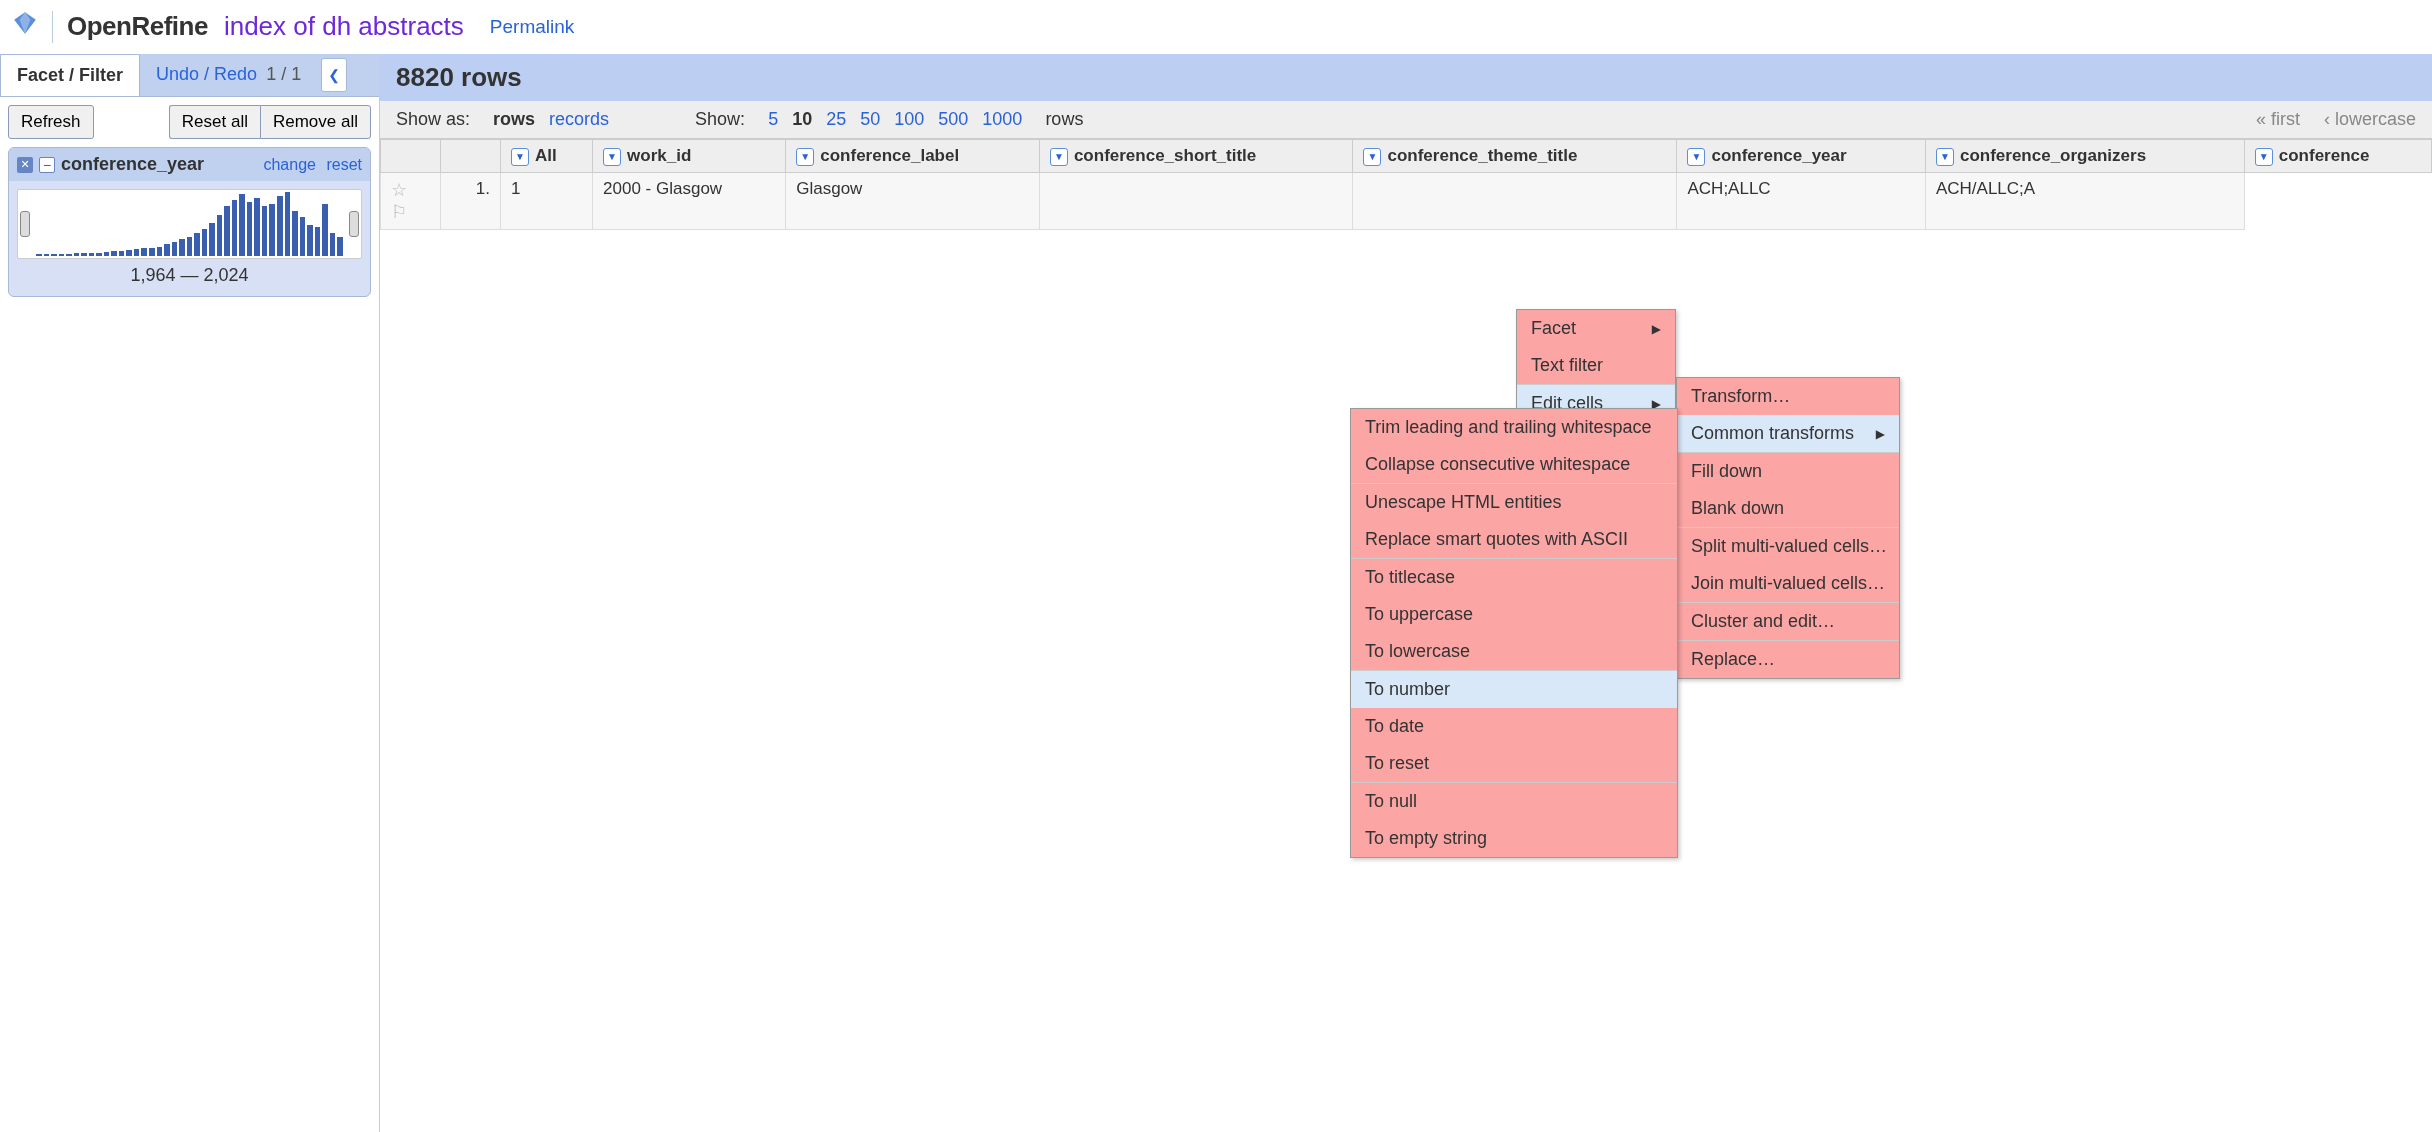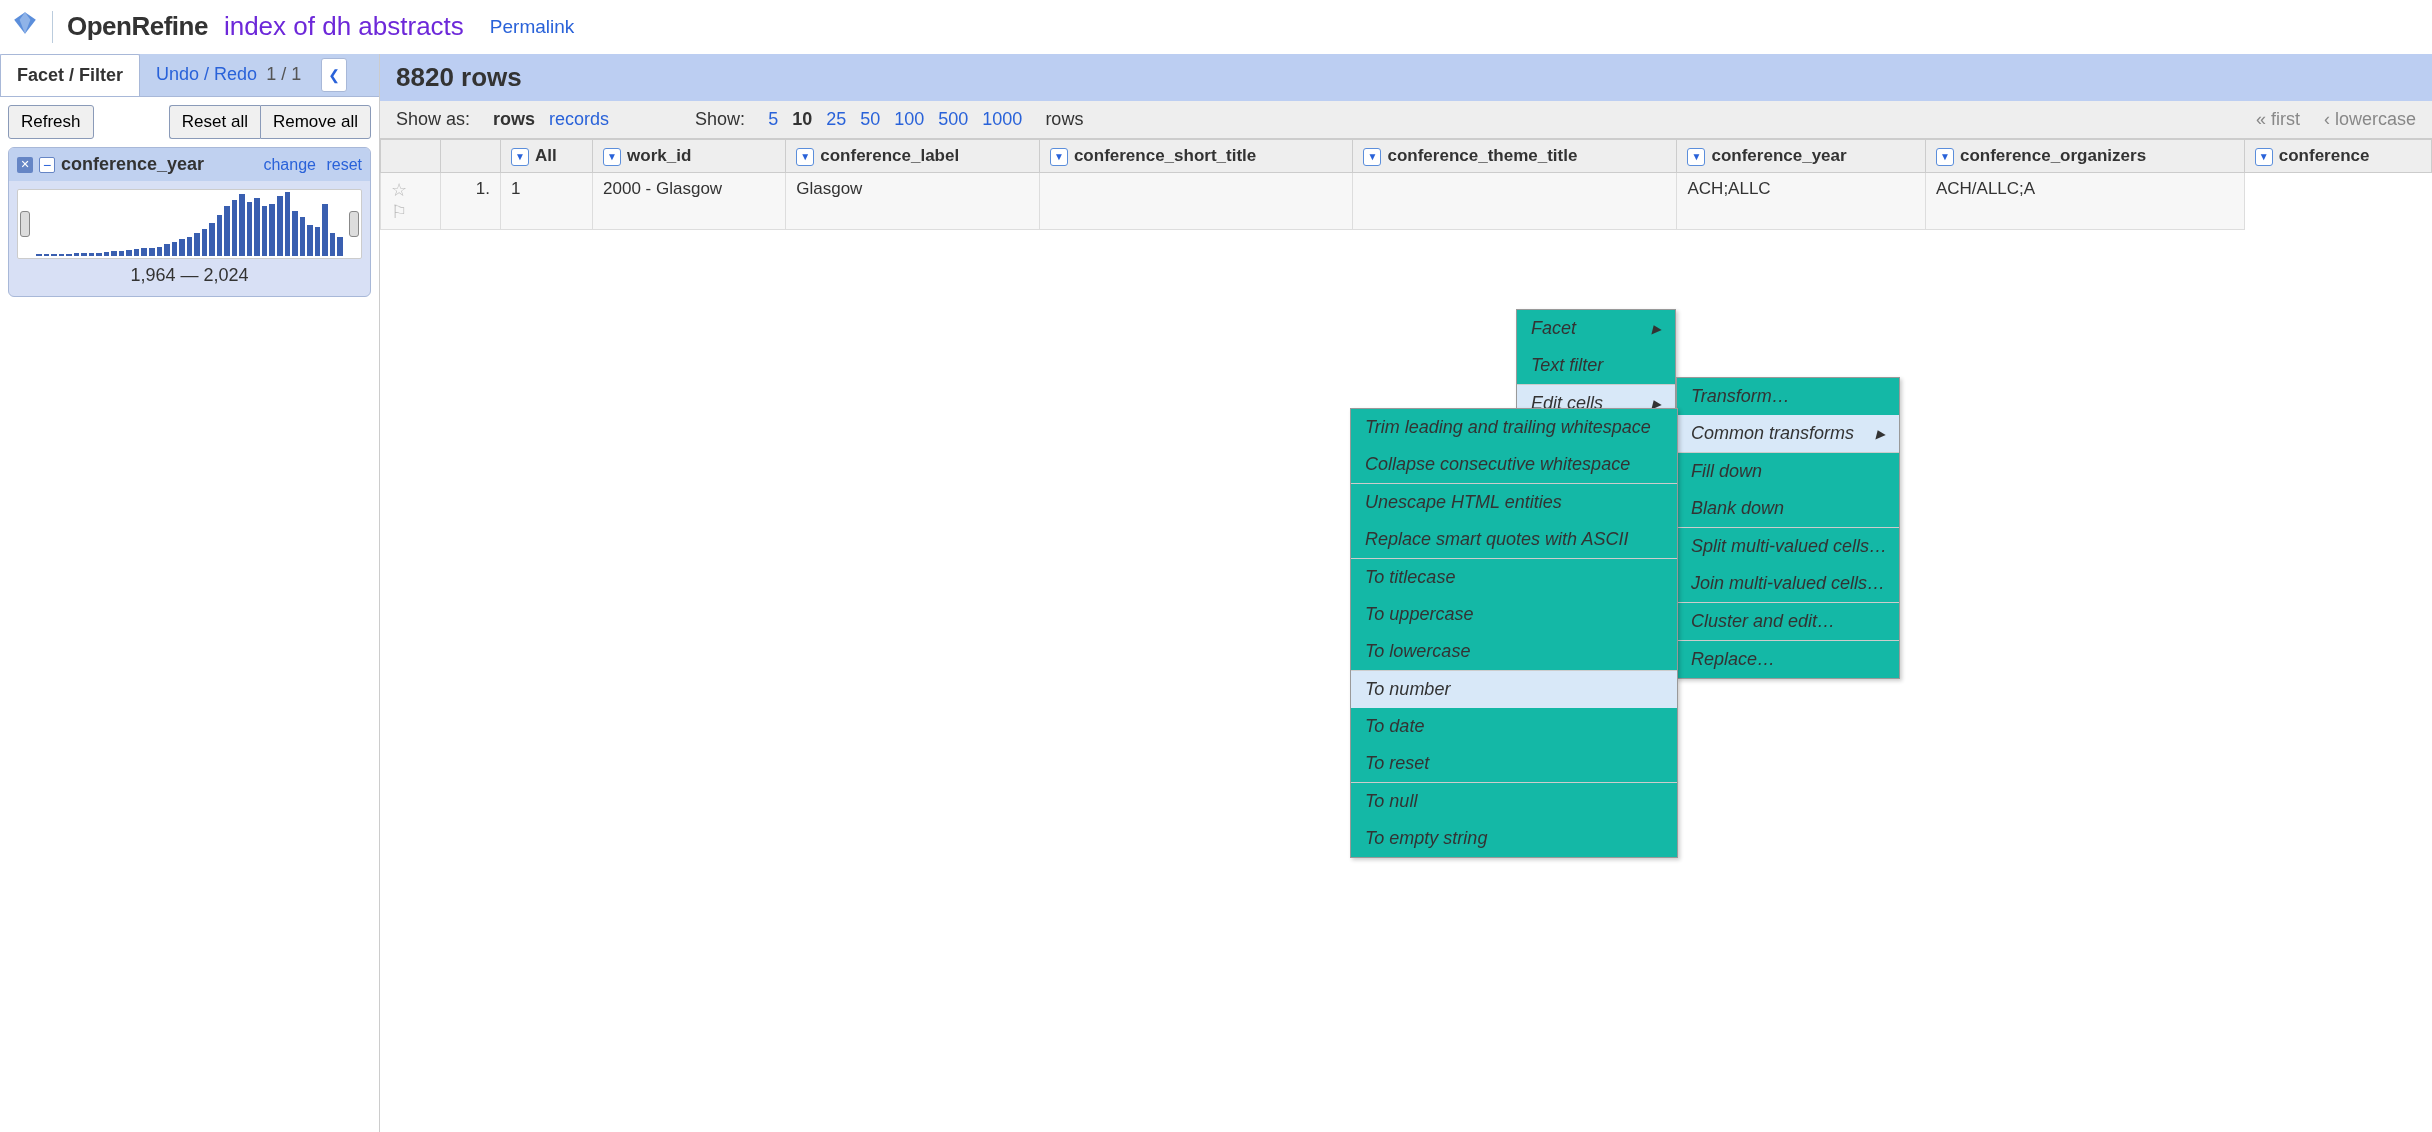--- a/index.html
+++ b/index.html
@@ -63,21 +63,21 @@
     .table-wrap { overflow: auto; flex: 1; position: relative; }
     table { border-collapse: collapse; width: max-content; min-width: 100%; }
     th { background: #eee; border: 1px solid #ccc; padding: 6px 10px; text-align: left; font-size: 17px; white-space: nowrap; }
     th .col-menu { display: inline-flex; width: 18px; height: 18px; border: 1px solid #5b8edb; border-radius: 3px; background: #fff; align-items: center; justify-content: center; color: #2962d9; font-size: 10px; margin-right: 6px; cursor: pointer; vertical-align: middle; }
     th.controls { width: 60px; }
     td { border: 1px solid #ddd; padding: 6px 10px; font-size: 17px; vertical-align: top; background: #f7f7f7; }
     td.row-idx { text-align: right; color: #333; }
     .star, .flag { color: #bbb; cursor: pointer; font-size: 18px; margin-right: 4px; }
     
     
-    .menu { position: absolute; background: #14b8a6; border: 1px solid #999; box-shadow: 2px 2px 4px rgba(0,0,0,0.2); z-index: 100; min-width: 160px; font-style: italic; }
+    .menu { position: absolute; background: #fca5a5; border: 1px solid #999; box-shadow: 2px 2px 4px rgba(0,0,0,0.2); z-index: 100; min-width: 160px; }
     .menu-item { padding: 8px 14px; font-size: 18px; cursor: pointer; display: flex; align-items: center; justify-content: space-between; white-space: nowrap; }
     .menu-item.highlight { background: #d8e8f8; }
     .menu-item .arrow { font-size: 12px; margin-left: 20px; }
     .menu-sep { height: 1px; background: #ccc; margin: 0; }
     
     .menu1 { top: 170px; left: 1136px; width: 160px; }
     .menu2 { top: 238px; left: 1296px; width: 224px; }
     .menu3 { top: 269px; left: 970px; width: 328px; }
   </style>
 </head>

